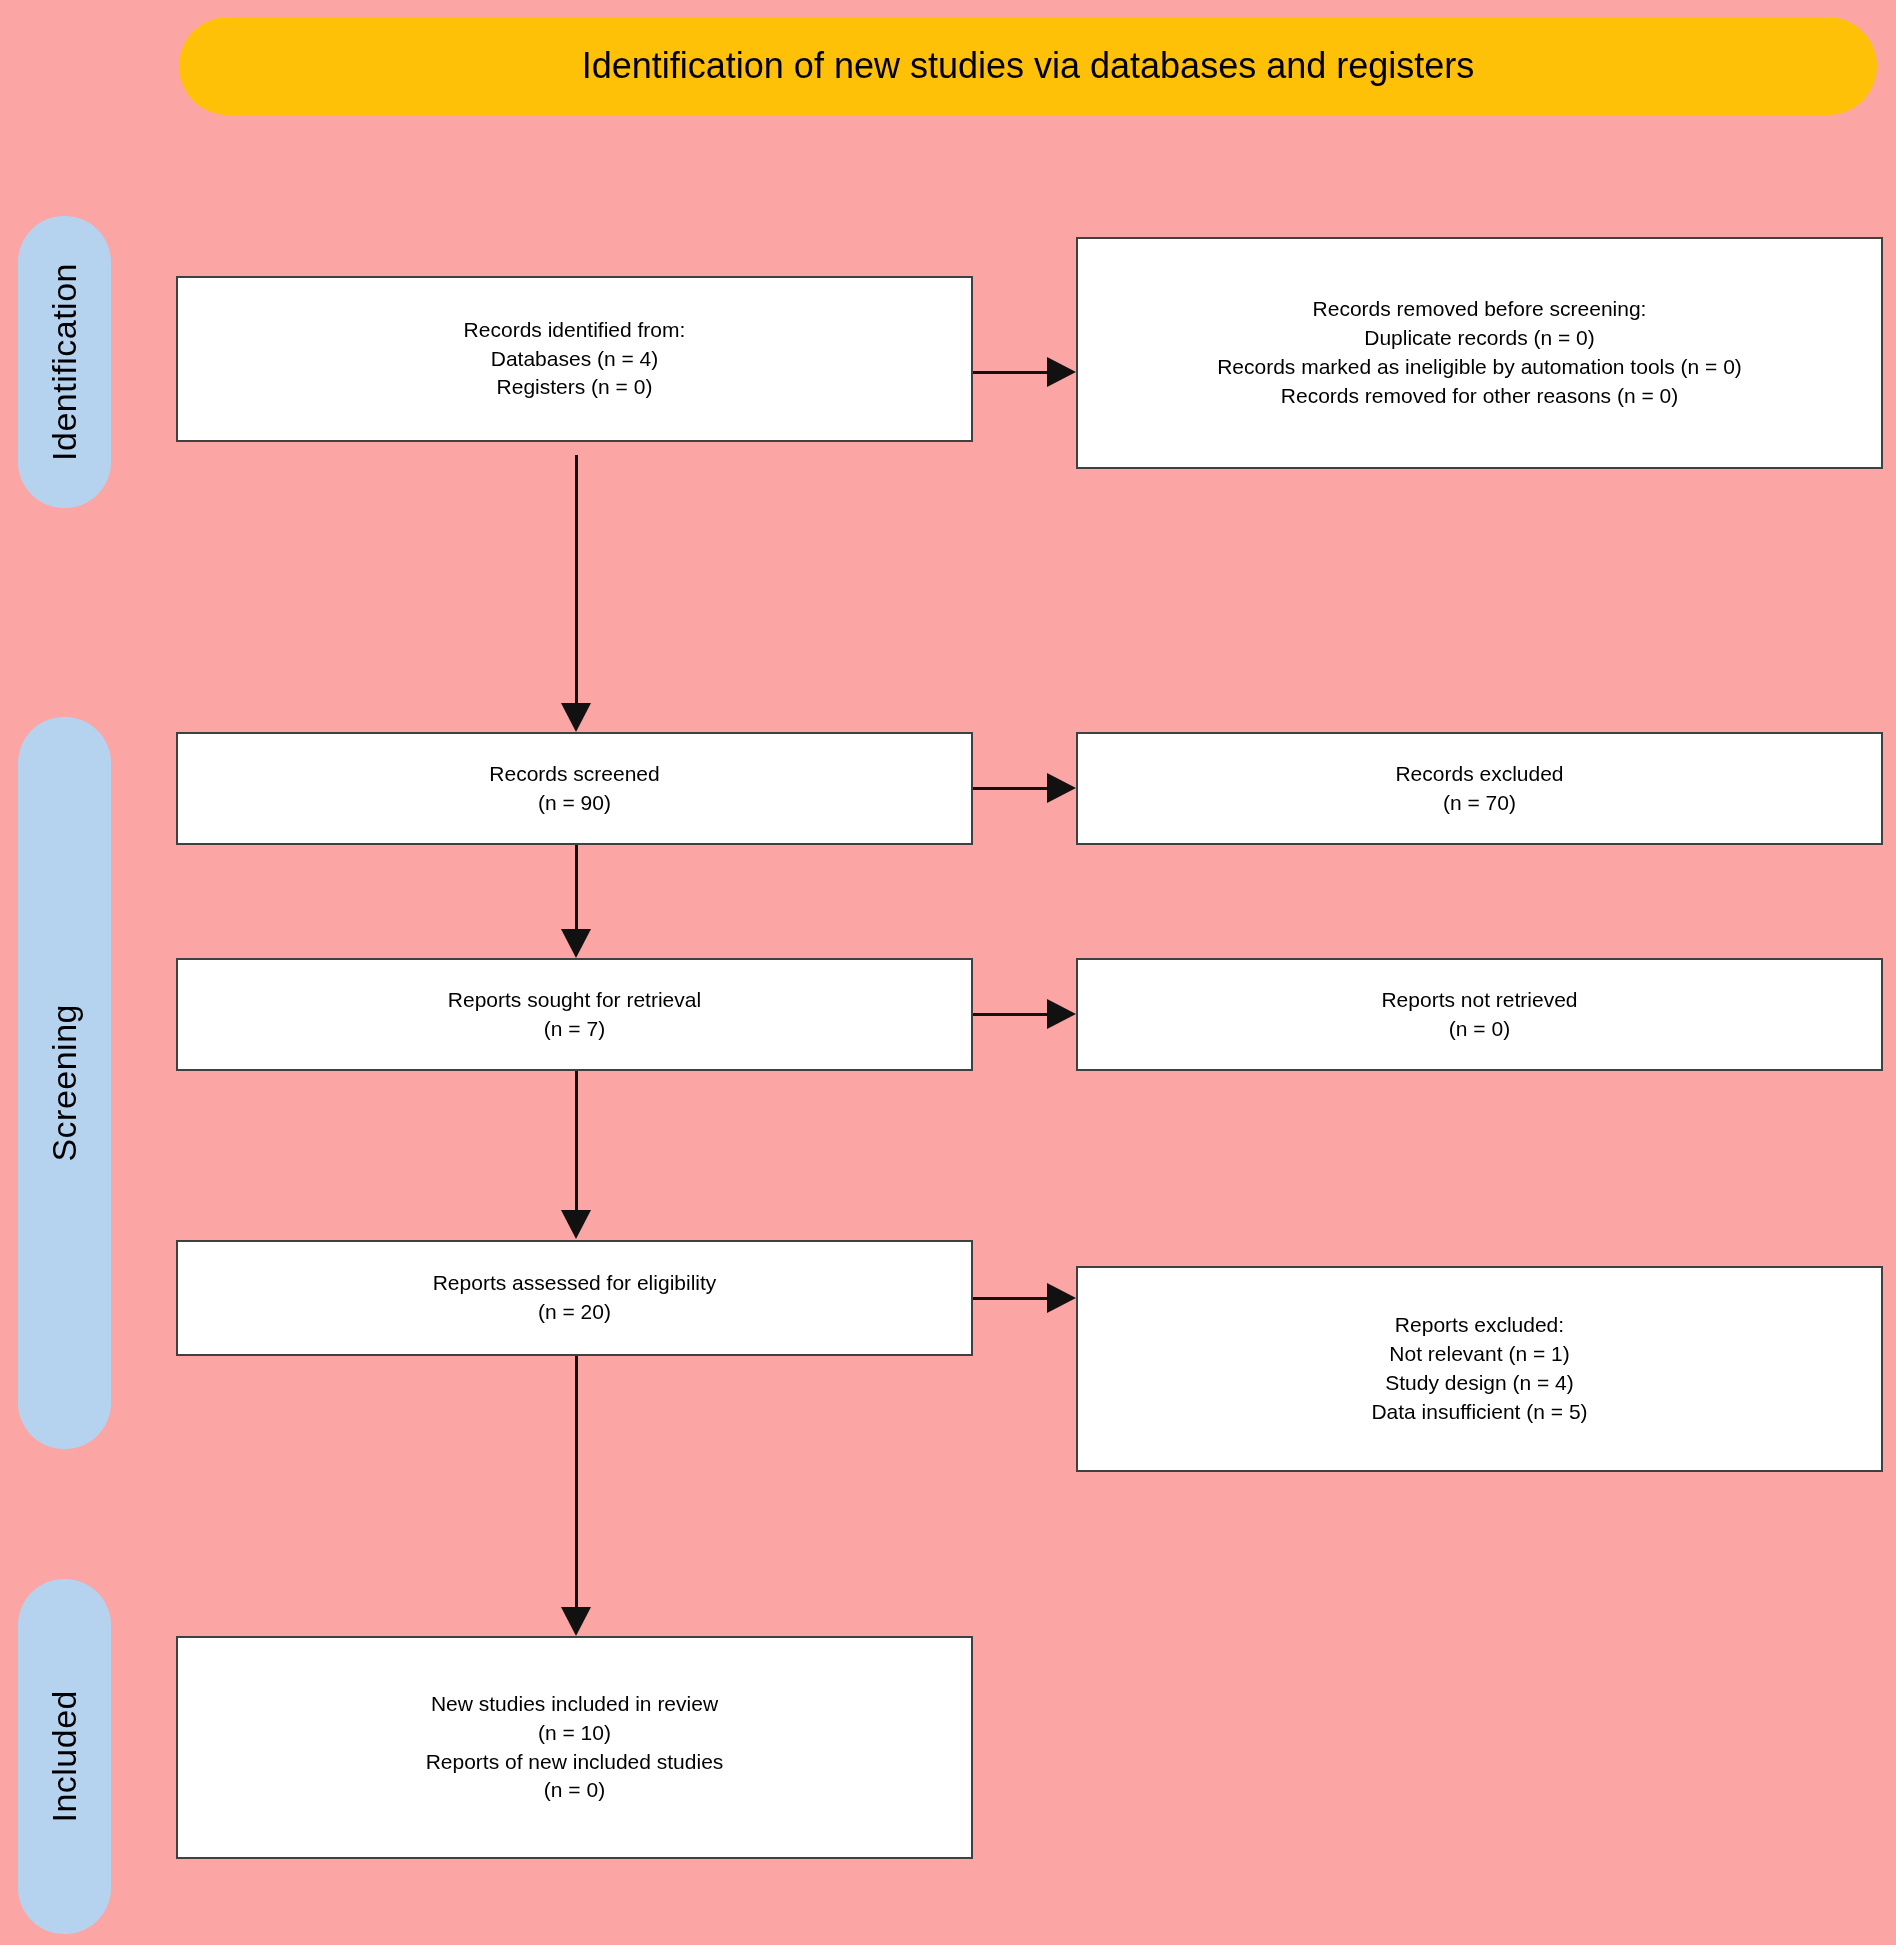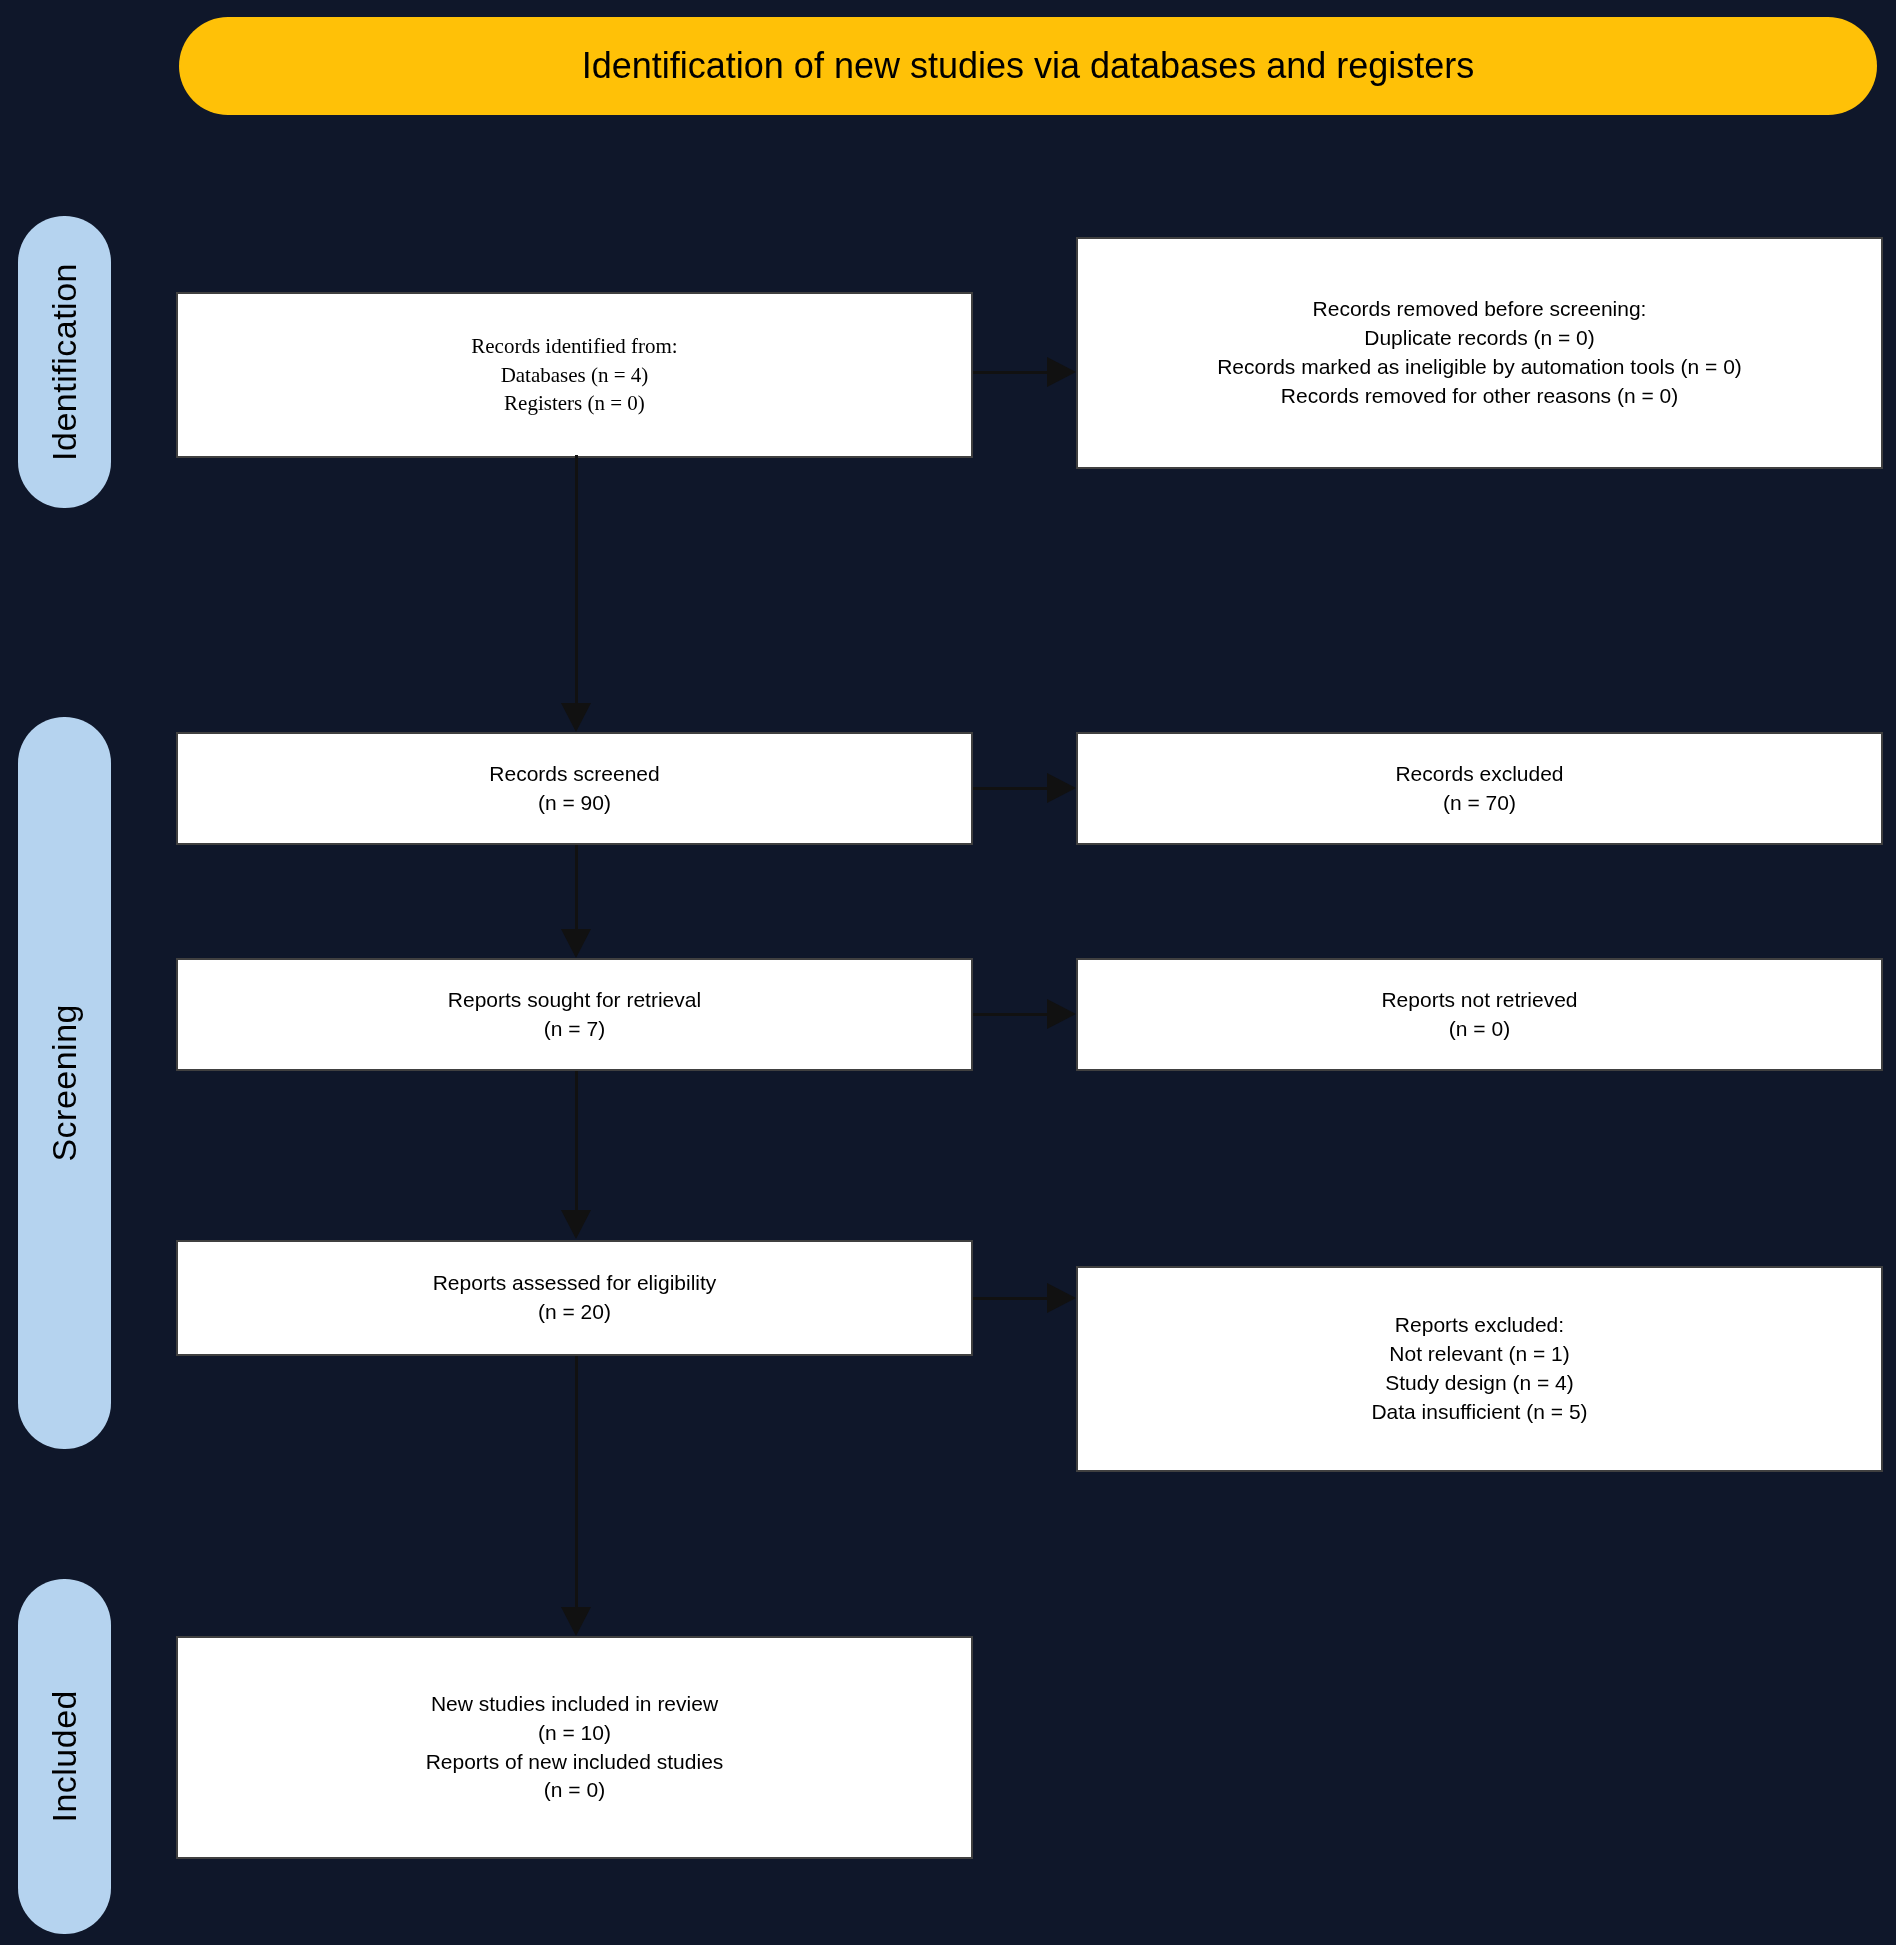--- a/index.html
+++ b/index.html
@@ -1,20 +1,20 @@
 <!DOCTYPE html>
 <html style="font-size:8px"><head>
 <meta charset="utf-8">
 <style>
   html, body { margin: 0; padding: 0; background: #ffffff; }
   #canvas {
     position: relative;
     width: 1896px;
     height: 1946px;
-    background: #0f172a;
+    background: #fca5a5;
     font-family: "Liberation Sans", sans-serif;
     color: #000000;
     overflow: hidden;
   }
 
   
   .banner {
     position: absolute;
     left: 179px; top: 16.6px;
     width: 1698px; height: 98px;
@@ -54,21 +54,21 @@
     display: flex; align-items: center; justify-content: center;
     text-align: center;
     white-space: pre-line;
     font-size: 21px;
     line-height: 1.38;
     padding: 5px 20px;
   }
   .col-left  { left: 176px;  width: 797px; }
   .col-right { left: 1076px; width: 807px; }
 
-  #box-records-identified   { top: 292px;  height: 166px; font-family: Liberation Serif, serif; }
+  #box-records-identified   { top: 276px;  height: 166px; }
   #box-records-screened     { top: 732px; height: 113px; }
   #box-reports-sought       { top: 958px; height: 113px; }
   #box-reports-assessed     { top: 1240px; height: 116px; }
   #box-new-studies-included { top: 1636px; height: 223px; }
 
   #box-records-removed      { top: 237px;  height: 232px; }
   #box-records-excluded     { top: 732px; height: 113px; }
   #box-reports-not-retrieved{ top: 958px; height: 113px; }
   #box-reports-excluded     { top: 1266px; height: 206px; }
 

